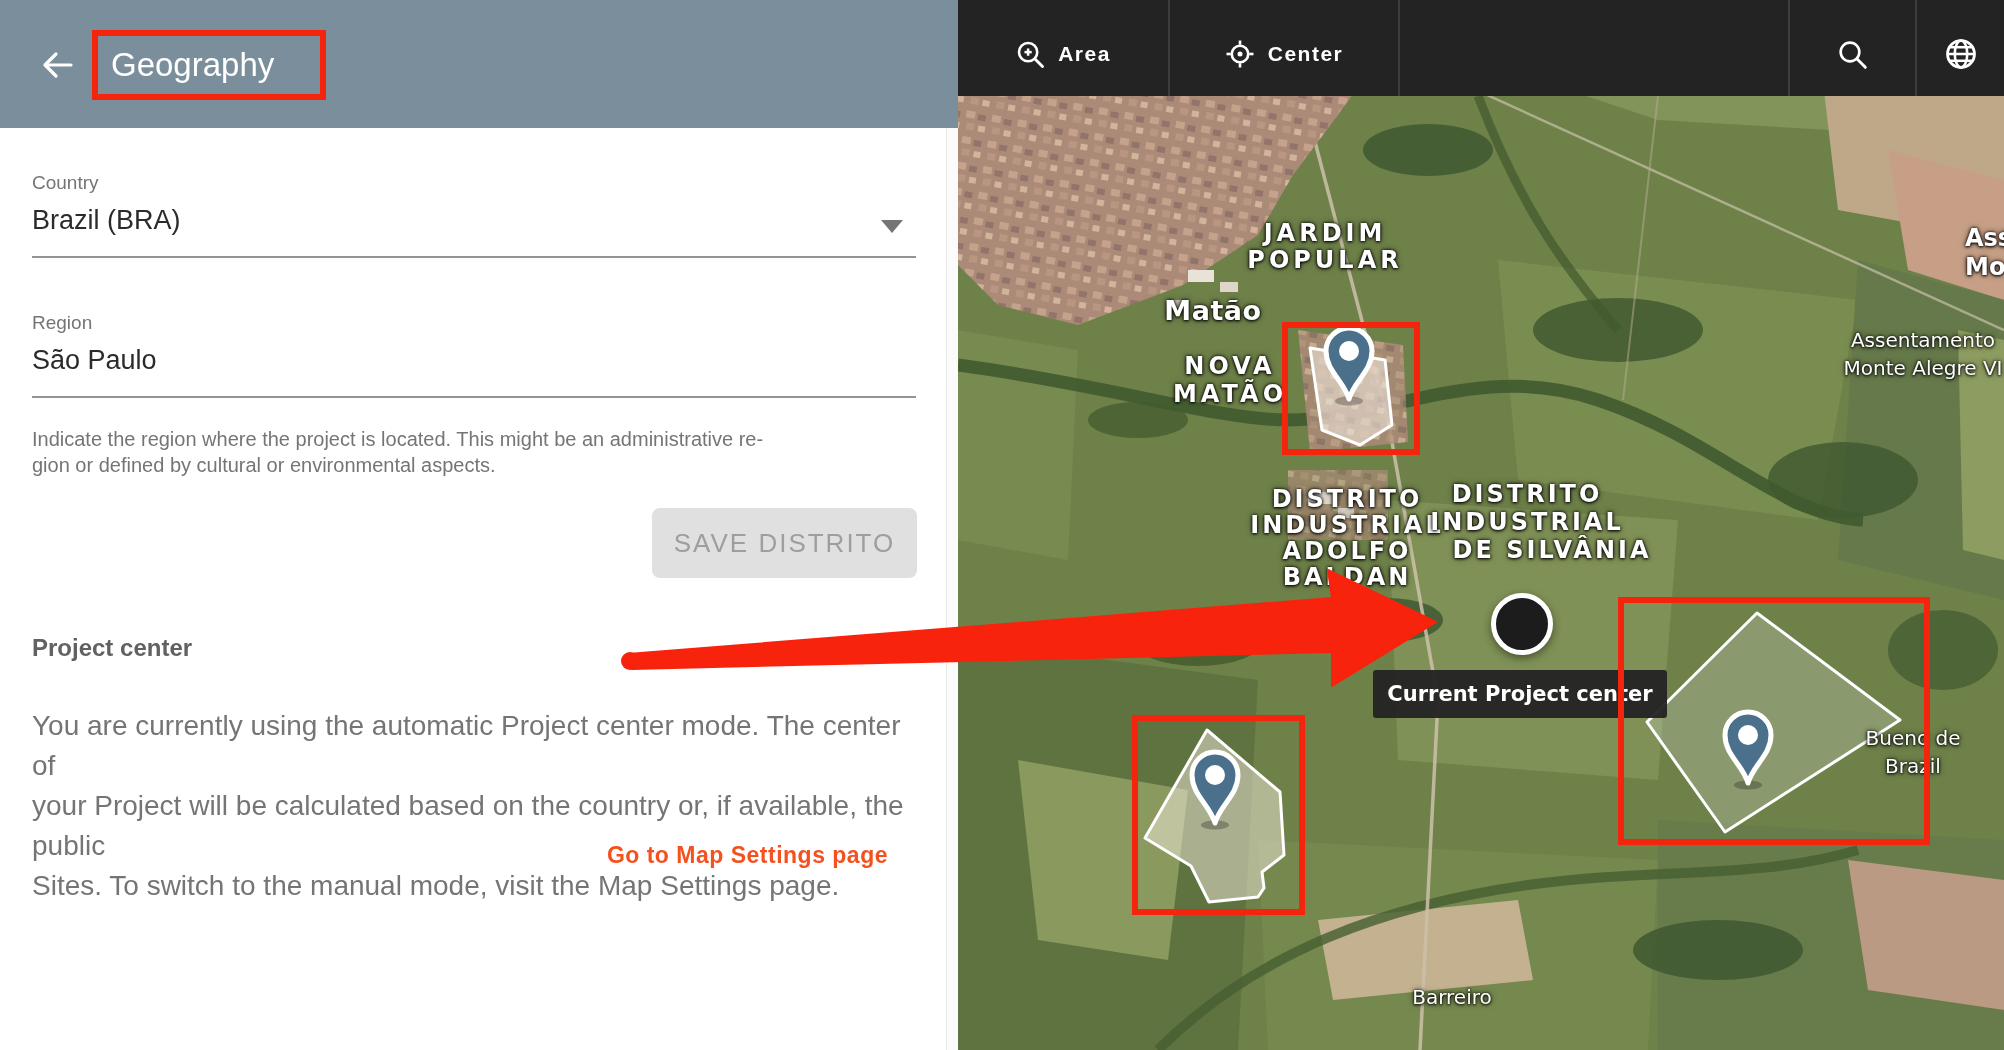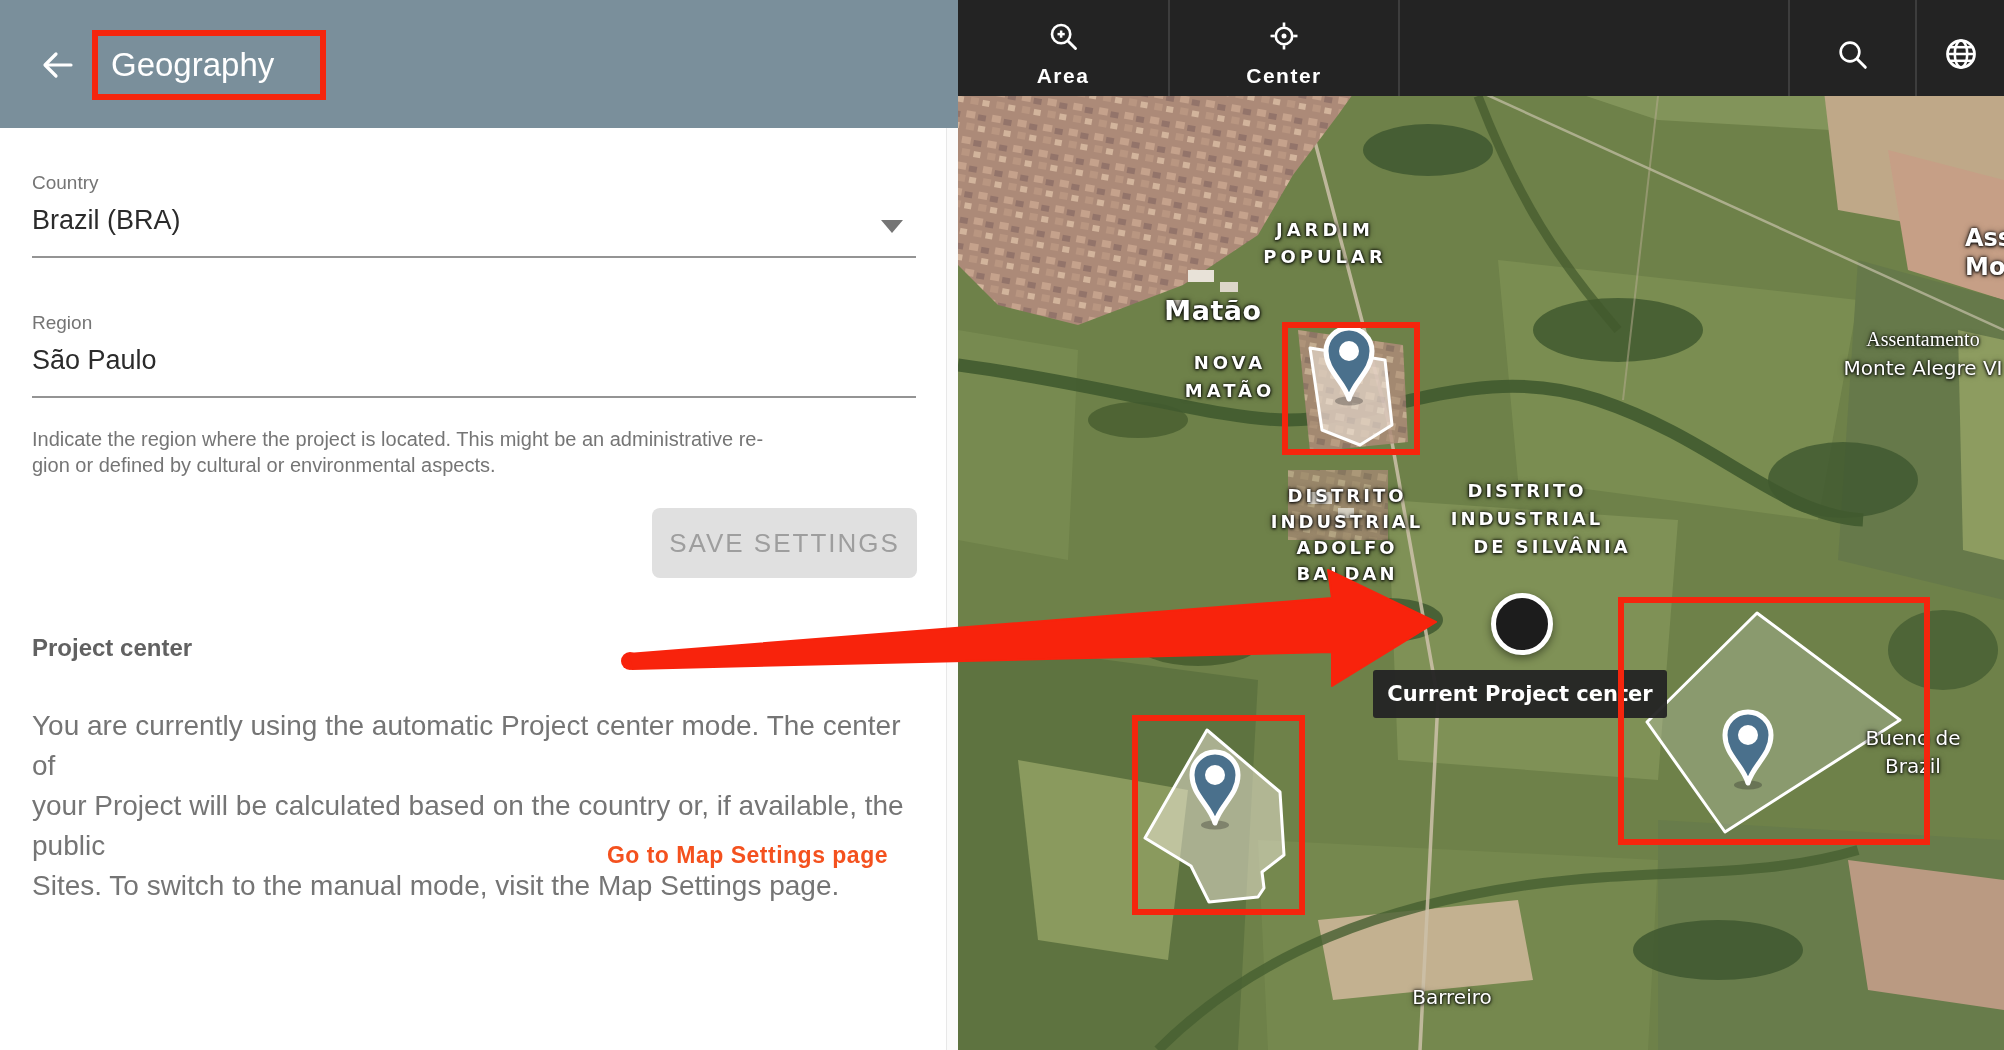--- a/index.html
+++ b/index.html
@@ -31,27 +31,27 @@
   .panel-scrollbar{position:absolute;left:946px;top:128px;width:12px;height:922px;
                    background:#fbfbfb;border-left:1px solid #e8e8e8;}
 
   
   .map{position:absolute;left:958px;top:0;width:1046px;height:1050px;overflow:hidden;background:#6e8149;}
   .sat{position:absolute;left:0;top:0;width:1046px;height:1050px;}
 
   .toolbar{position:absolute;left:0;top:0;width:1046px;height:96px;background:#232323;z-index:6;}
   .tb-sep{position:absolute;top:0;width:2px;height:96px;background:#3d3d3d;}
   .tb-btn{position:absolute;top:0;height:108px;display:flex;align-items:center;justify-content:center;
-          gap:13px;color:#fff;font-size:21px;font-weight:bold;letter-spacing:1.5px;cursor:pointer;flex-direction:column;}
+          gap:13px;color:#fff;font-size:21px;font-weight:bold;letter-spacing:1.5px;cursor:pointer;}
 
   .map-label{position:absolute;transform:translateX(-50%);white-space:nowrap;color:#fff;
              font-family:"DejaVu Sans",sans-serif;
              text-shadow:0 0 3px rgba(0,0,0,.95),0 1px 3px rgba(0,0,0,.8),0 0 6px rgba(0,0,0,.55);
              z-index:3;}
-  .lbl-caps{font-weight:bold;font-size:18px;letter-spacing:4px;}
+  .lbl-caps{font-weight:bold;font-size:24px;letter-spacing:4px;}
   .lbl-town{font-weight:bold;font-size:27px;letter-spacing:.5px;}
   .lbl-place{font-size:20px;font-weight:normal;}
   .lbl-edge{position:absolute;left:1007px;transform:none;font-weight:bold;font-size:24px;}
 
   .pin{position:absolute;z-index:2;cursor:pointer;}
   .center-marker{position:absolute;left:533px;top:593px;width:52px;height:52px;border-radius:50%;
                  background:#1c1c1c;border:5px solid #ffffff;box-shadow:0 3px 8px rgba(0,0,0,.45);z-index:4;}
   .center-tooltip{position:absolute;left:415px;top:670px;width:294px;height:48px;background:rgba(36,36,36,.96);
                   border-radius:3px;display:flex;align-items:center;justify-content:center;z-index:4;}
   .center-tooltip span{color:#fff;font-size:21px;font-weight:bold;font-family:"DejaVu Sans",sans-serif;}
@@ -89,21 +89,21 @@
 
     <div class="field-label" style="top:312px;">Region</div>
     <div class="field-value" style="top:345px;">São Paulo</div>
     <div class="underline" style="top:396px;"></div>
 
     <div class="helper">
       <span>Indicate the region where the project is located. This might be an administrative re-</span><br>
       <span>gion or defined by cultural or environmental aspects.</span>
     </div>
 
-    <button class="save-btn">SAVE SETTINGS</button>
+    <button class="save-btn">SAVE DISTRITO</button>
 
     <div class="section-heading">Project center</div>
 
     <div class="pc-paragraph">
       <span>You are currently using the automatic Project center mode. The center of</span><br>
       <span>your Project will be calculated based on the country or, if available, the public</span><br>
       <span>Sites. To switch to the manual mode, visit the Map Settings page.</span>
     </div>
 
     <a class="map-settings-link">Go to Map Settings page</a>
@@ -214,21 +214,21 @@
     <div class="map-label lbl-caps" style="left:272px;top:380px;">MATÃO</div>
     <div class="map-label lbl-caps" style="left:389px;top:485px;letter-spacing:3px;">DISTRITO</div>
     <div class="map-label lbl-caps" style="left:389px;top:511px;letter-spacing:3px;">INDUSTRIAL</div>
     <div class="map-label lbl-caps" style="left:389px;top:537px;letter-spacing:3px;">ADOLFO</div>
     <div class="map-label lbl-caps" style="left:389px;top:563px;letter-spacing:3px;">BALDAN</div>
     <div class="map-label lbl-caps" style="left:569px;top:480px;letter-spacing:3px;">DISTRITO</div>
     <div class="map-label lbl-caps" style="left:569px;top:508px;letter-spacing:3px;">INDUSTRIAL</div>
     <div class="map-label lbl-caps" style="left:546px;top:536px;letter-spacing:3px;margin-left:48px;">DE SILVÂNIA</div>
     <div class="map-label lbl-edge" style="top:224px;">Assen</div>
     <div class="map-label lbl-edge" style="top:253px;">Mont</div>
-    <div class="map-label lbl-place" style="left:965px;top:328px;font-family:Liberation Serif, serif;">Assentamento</div>
+    <div class="map-label lbl-place" style="left:965px;top:328px;">Assentamento</div>
     <div class="map-label lbl-place" style="left:965px;top:356px;">Monte Alegre VI</div>
     <div class="map-label lbl-place" style="left:955px;top:726px;text-align:right;">Bueno de</div>
     <div class="map-label lbl-place" style="left:955px;top:754px;">Brazil</div>
     <div class="map-label lbl-place" style="left:494px;top:985px;">Barreiro</div>
 
     <svg class="pin" style="left:359px;top:319px;" width="64" height="88" viewBox="0 0 64 88">
       <ellipse cx="32" cy="82" rx="14" ry="4.5" fill="rgba(30,30,30,.3)"></ellipse>
       <path d="M32 80 C 27 62 9 52 9 32 A 23 23 0 1 1 55 32 C 55 52 37 62 32 80 Z" fill="#4A708C" stroke="#fff" stroke-width="5" stroke-linejoin="round"></path>
       <circle cx="32" cy="32" r="10" fill="#fff"></circle>
     </svg>

